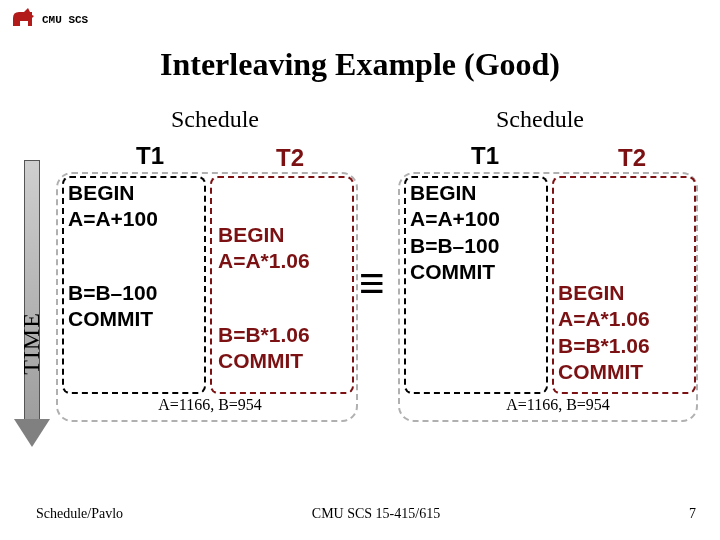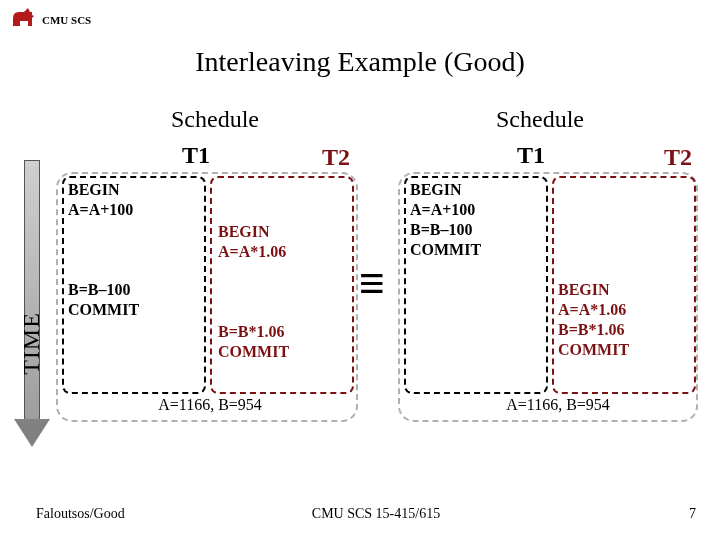--- a/index.html
+++ b/index.html
@@ -15,30 +15,30 @@
     position: absolute;
     top: 6px;
     left: 10px;
     display: flex;
     align-items: center;
     gap: 4px;
   }
   .header .label {
     font-size: 11px;
     font-weight: bold;
-    font-family: Liberation Serif, serif;
+    font-family: Liberation Mono, monospace;
   }
   .title {
     position: absolute;
     top: 46px;
     left: 0;
     width: 100%;
     text-align: center;
-    font-size: 28px;
-    font-weight: normal;
+    font-size: 32px;
+    font-weight: bold;
     color: #000;
   }
   .time-axis {
     position: absolute;
     left: 18px;
     top: 160px;
     width: 28px;
     height: 290px;
   }
   .time-arrow-body {
@@ -72,24 +72,24 @@
   }
 
   .sched-label {
     font-size: 24px;
     text-align: center;
   }
   .sched-left-label { position: absolute; top: 106px; left: 115px; width: 200px; }
   .sched-right-label { position: absolute; top: 106px; left: 440px; width: 200px; }
 
   .txn-header {
-    font-family: Liberation Serif, serif;
+    font-family: Liberation Sans, sans-serif;
     font-weight: bold;
     font-size: 24px;
-    text-align: right;
+    text-align: center;
   }
   .t1-left { position: absolute; top: 142px; left: 90px; width: 120px; }
   .t2-left { position: absolute; top: 144px; left: 230px; width: 120px; }
   .t1-right { position: absolute; top: 142px; left: 425px; width: 120px; }
   .t2-right { position: absolute; top: 144px; left: 572px; width: 120px; }
 
   .schedule-box {
     position: absolute;
     border: 2px dashed #b0b0b0;
     border-radius: 16px;
@@ -103,23 +103,23 @@
     border: 2px dashed;
     border-radius: 8px;
   }
   .txn-t1-left  { top: 176px; left: 62px;  width: 144px; height: 218px; border-color: #000; }
   .txn-t2-left  { top: 176px; left: 210px; width: 144px; height: 218px; border-color: #7b1113; }
   .txn-t1-right { top: 176px; left: 404px; width: 144px; height: 218px; border-color: #000; }
   .txn-t2-right { top: 176px; left: 552px; width: 144px; height: 218px; border-color: #7b1113; }
 
   .code {
     position: absolute;
-    font-family: Liberation Serif, serif;
-    font-weight: bold;
-    font-size: 16px;
+    font-family: Liberation Sans, sans-serif;
+    font-weight: bold;
+    font-size: 21px;
     line-height: 1.25;
     white-space: pre;
     color: #000;
   }
   .c1 { top: 180px; left: 68px; }
   .c2 { top: 222px; left: 218px; color: #7b1113; }
   .c3 { top: 280px; left: 68px; }
   .c4 { top: 322px; left: 218px; color: #7b1113; }
   .c5 { top: 180px; left: 410px; }
   .c6 { top: 280px; left: 558px; color: #7b1113; }
@@ -215,15 +215,15 @@
 <div class="code c6">BEGIN
 A=A*1.06
 B=B*1.06
 COMMIT</div>
 
 <div class="result result-left">A=1166, B=954</div>
 <div class="result result-right">A=1166, B=954</div>
 
 <div class="equiv">≡</div>
 
-<div class="footer-left">Faloutsos/Good</div>
+<div class="footer-left">Schedule/Pavlo</div>
 <div class="footer-center">CMU SCS 15-415/615</div>
 <div class="footer-page">7</div>
 
 </body></html>

